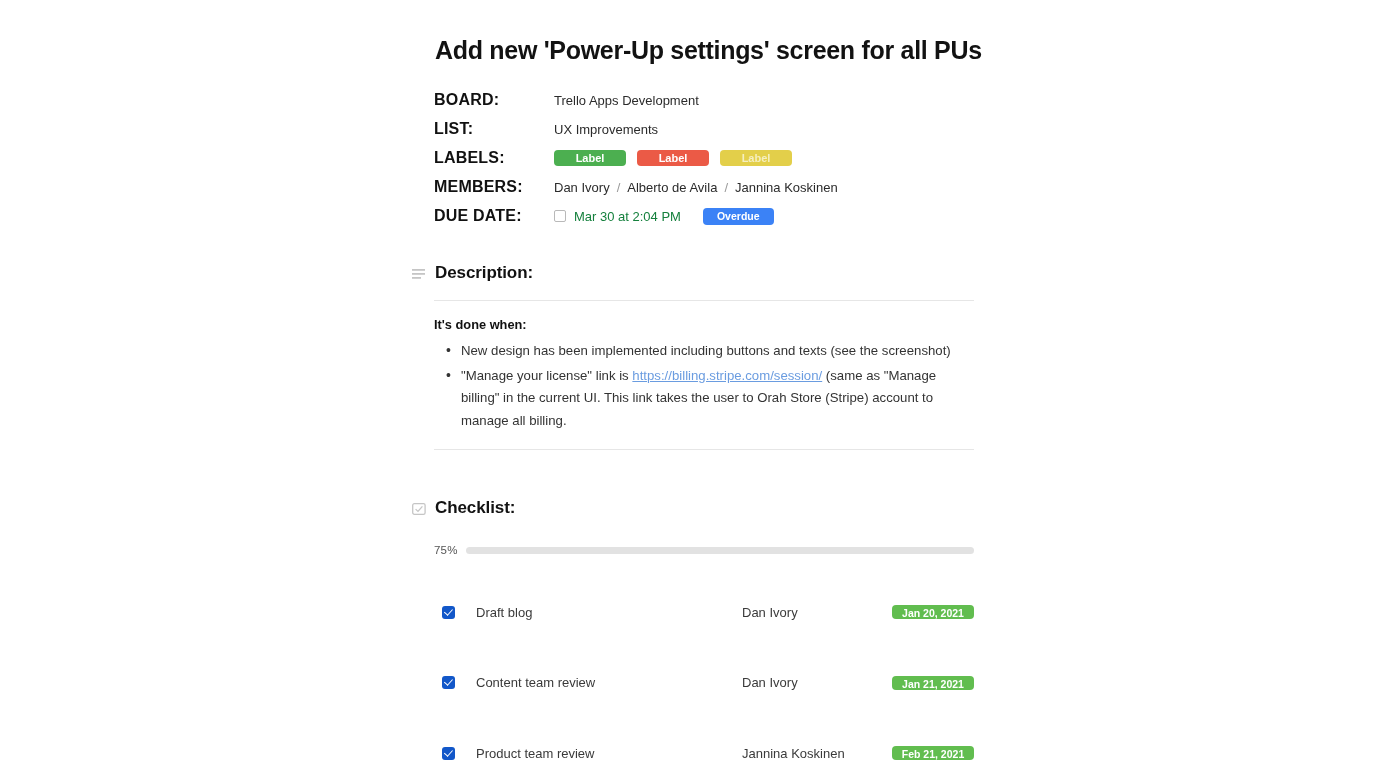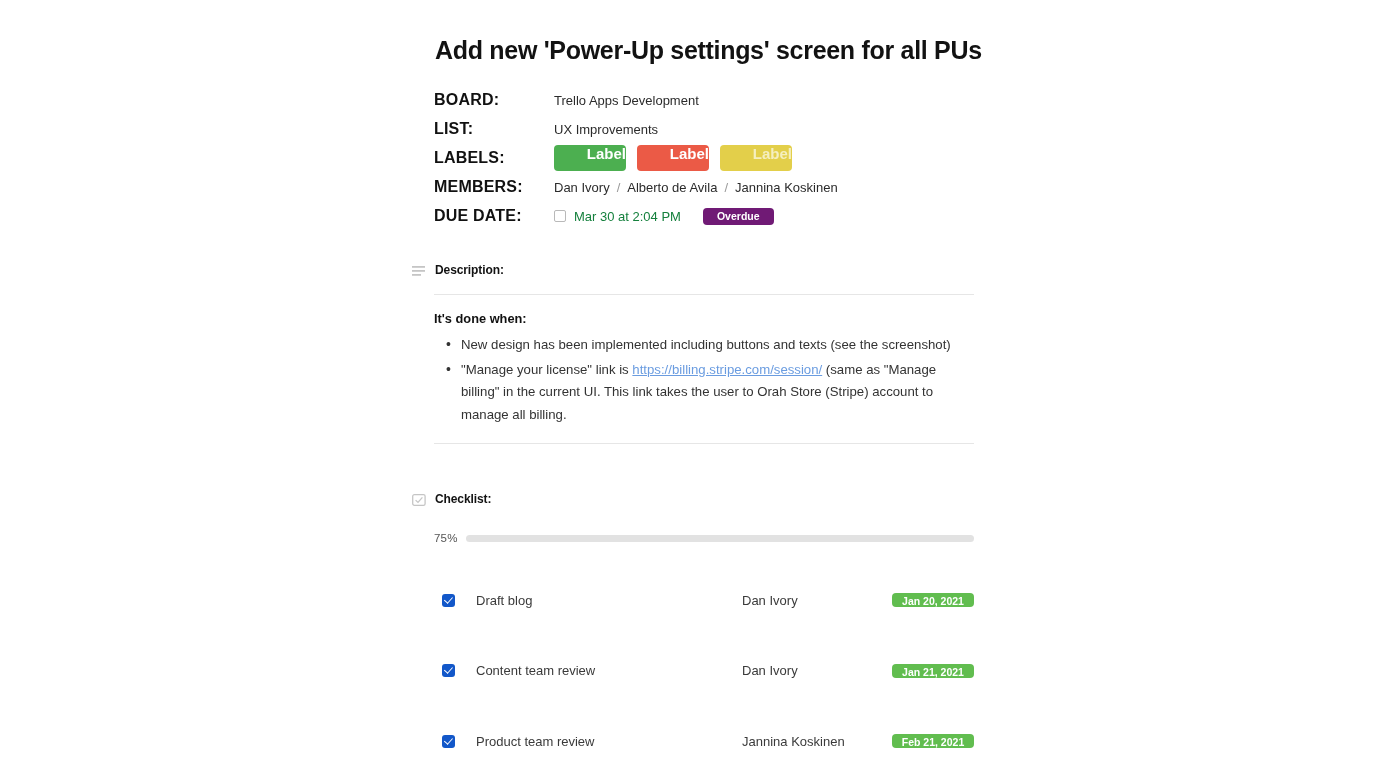--- a/index.html
+++ b/index.html
@@ -21,43 +21,43 @@
   
   .meta { margin-top: 22px; }
   .meta-row { display: flex; align-items: center; min-height: 26px; margin-bottom: 3px; }
   .meta-key {
     width: 120px; flex: 0 0 120px;
     font-size: 16px; font-weight: bold; letter-spacing: 0.2px; color: #111;
   }
   .meta-val { font-size: 13px; color: #2b2b2b; display: flex; align-items: center; }
 
   .label-pill {
-    display: inline-block; height: 26px; line-height: 17px;
-    min-width: 72px; text-align: right; border-radius: 4px;
-    font-size: 15px; font-weight: bold; margin-right: 11px;
+    display: inline-block; height: 16px; line-height: 17px;
+    min-width: 72px; text-align: center; border-radius: 4px;
+    font-size: 11px; font-weight: bold; margin-right: 11px;
   }
 
   .members { font-size: 13px; color: #2b2b2b; }
   .members .sep { color: #9a9a9a; margin: 0 7px; }
 
   .duedate { display: flex; align-items: center; gap: 8px; }
   .due-check {
     width: 12px; height: 12px; border: 1px solid #b9b9b9;
     border-radius: 2px; background: #fff; display: inline-block;
   }
   .due-text { font-size: 13px; color: #15803d; }
   .overdue-pill {
     display: inline-block; height: 17px; line-height: 17px; padding: 0 14px;
     border-radius: 4px; font-size: 10.5px; font-weight: bold;
     color: #fff; margin-left: 14px;
   }
 
   
   .section-head { display: flex; align-items: center; gap: 9px; margin-left: -22px; }
-  .section-title { font-size: 12px; font-weight: bold; color: #121212; letter-spacing: -0.1px; }
+  .section-title { font-size: 17px; font-weight: bold; color: #121212; letter-spacing: -0.1px; }
   .sec-icon { width: 14px; height: 14px; flex: 0 0 14px; opacity: .72; position: relative; top: 1px; }
 
   #description-section { margin-top: 34px; }
   #checklist-section { margin-top: 48px; }
 
   
   .desc-body { margin-top: 20px; font-size: 13.2px; line-height: 23px; color: #333; }
   .desc-line { white-space: nowrap; }
   .desc-line b { color: #111; }
 
@@ -149,21 +149,21 @@
             <span class="sep">/</span>
             <span>Jannina Koskinen</span>
           </div>
       </div>
 
       <div class="meta-row">
         <div class="meta-key">DUE DATE:</div>
         <div class="meta-val duedate">
           <span class="due-check"></span>
           <span class="due-text">Mar 30 at 2:04 PM</span>
-          <span class="overdue-pill" id="overdue-pill" style="background: #701a75;">Overdue</span>
+          <span class="overdue-pill" id="overdue-pill" style="background: #3b82f6;">Overdue</span>
         </div>
       </div>
     </div>
 
     <div id="description-section">
       <div class="section-head">
         <span class="sec-icon">
           <svg viewBox="0 0 14 14" width="14" height="14">
             <rect x="0" y="2" width="13" height="1.8" fill="#b0b0b0"></rect>
             <rect x="0" y="6" width="13" height="1.8" fill="#b0b0b0"></rect>

